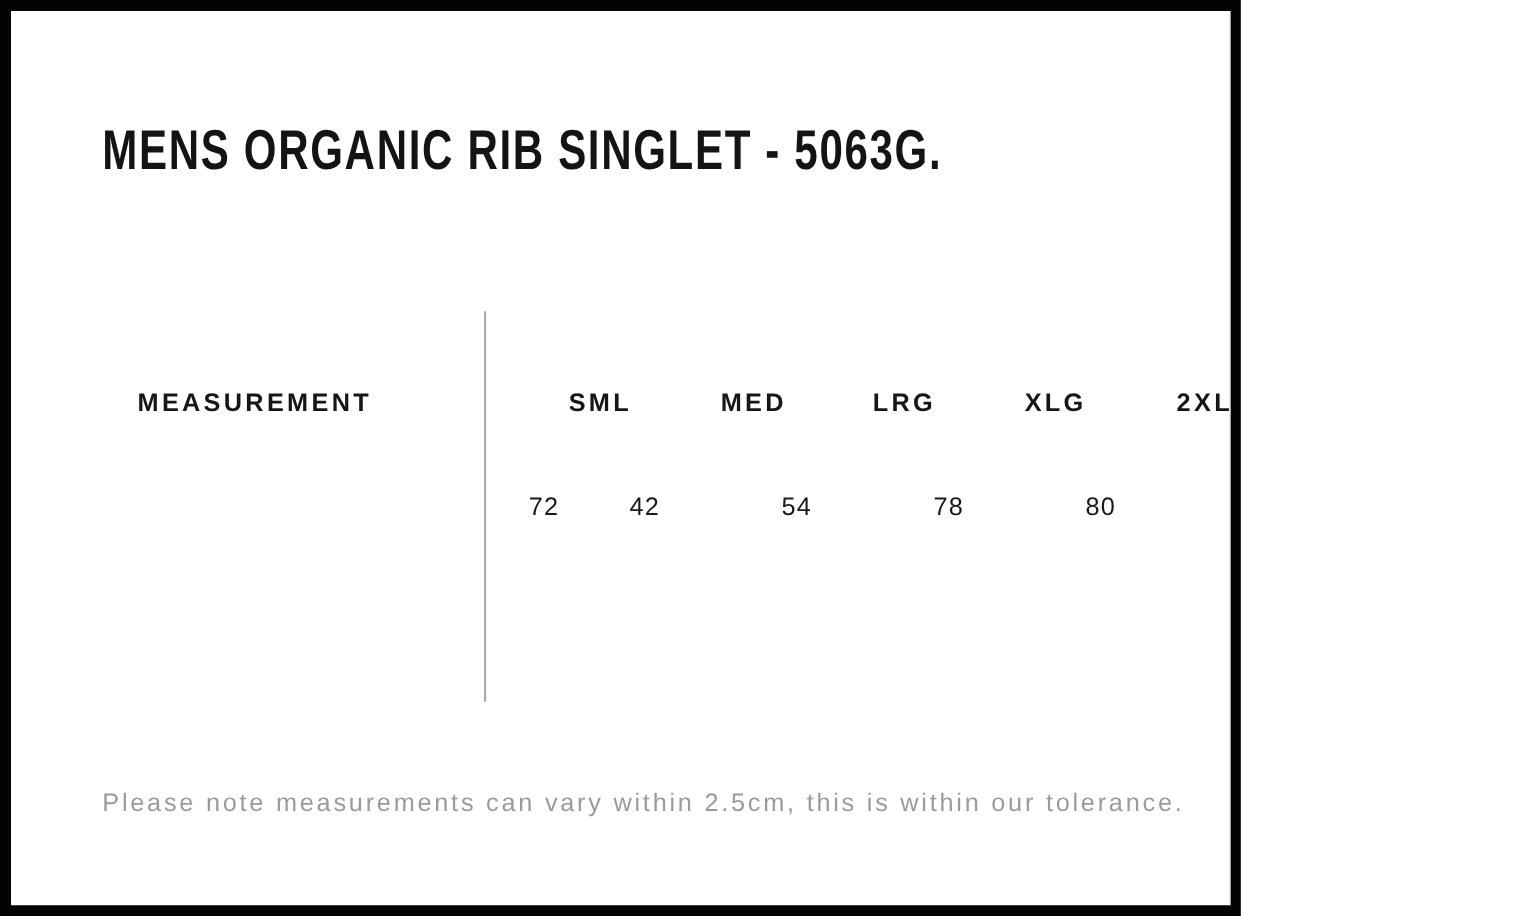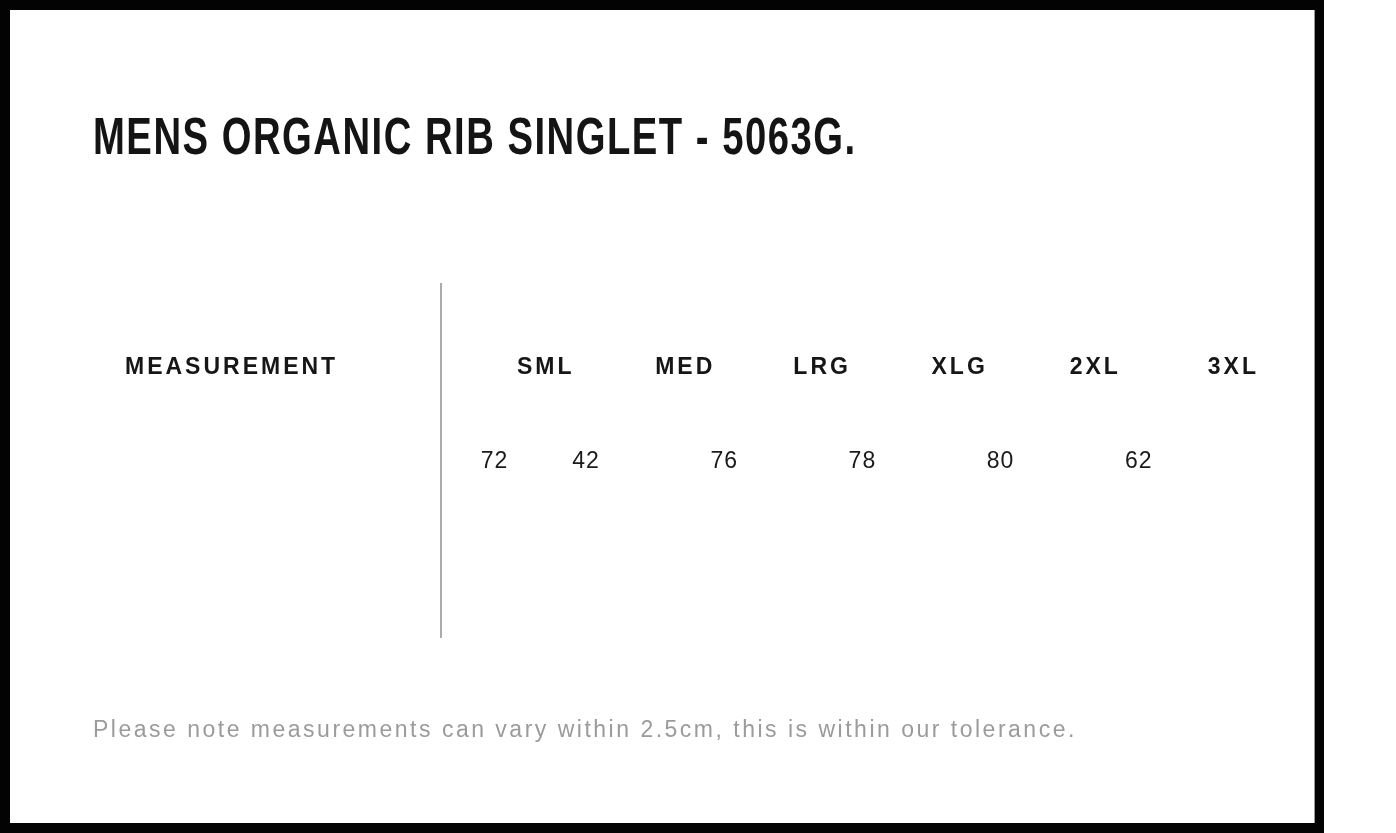--- a/index.html
+++ b/index.html
@@ -1,21 +1,21 @@
 <!DOCTYPE html>
 <html><head>
 <meta charset="utf-8">
 <style>
   * { margin: 0; padding: 0; box-sizing: border-box; }
   html, body { width: 1396px; height: 833px; background: #ffffff; }
   body { font-family: "Liberation Sans", sans-serif; }
 
   .frame {
     position: relative;
-    width: 1324px;
+    width: 1128px;
     height: 833px;
     border: 10px solid #030303;
     border-right-width: 9px;
     background: #ffffff;
     overflow: hidden;
   }
   
   .frame::after {
     content: "";
     position: absolute;
@@ -117,21 +117,21 @@
         <div class="cell size-head">XLG</div>
         <div class="cell size-head">2XL</div>
         <div class="cell size-head">3XL</div>
       </div>
 
 
       <div class="trow">
         <div class="cell spacer"></div>
         <div class="cell value">72</div>
         <div class="cell value">42</div>
-        <div class="cell value">76</div>
+        <div class="cell value">54</div>
         <div class="cell value">78</div>
         <div class="cell value">80</div>
         <div class="cell value">62</div>
       </div>
 
     </div>
   </div>
 
   <p class="tolerance-note">Please note measurements can vary within 2.5cm, this is within our tolerance.</p>
 

